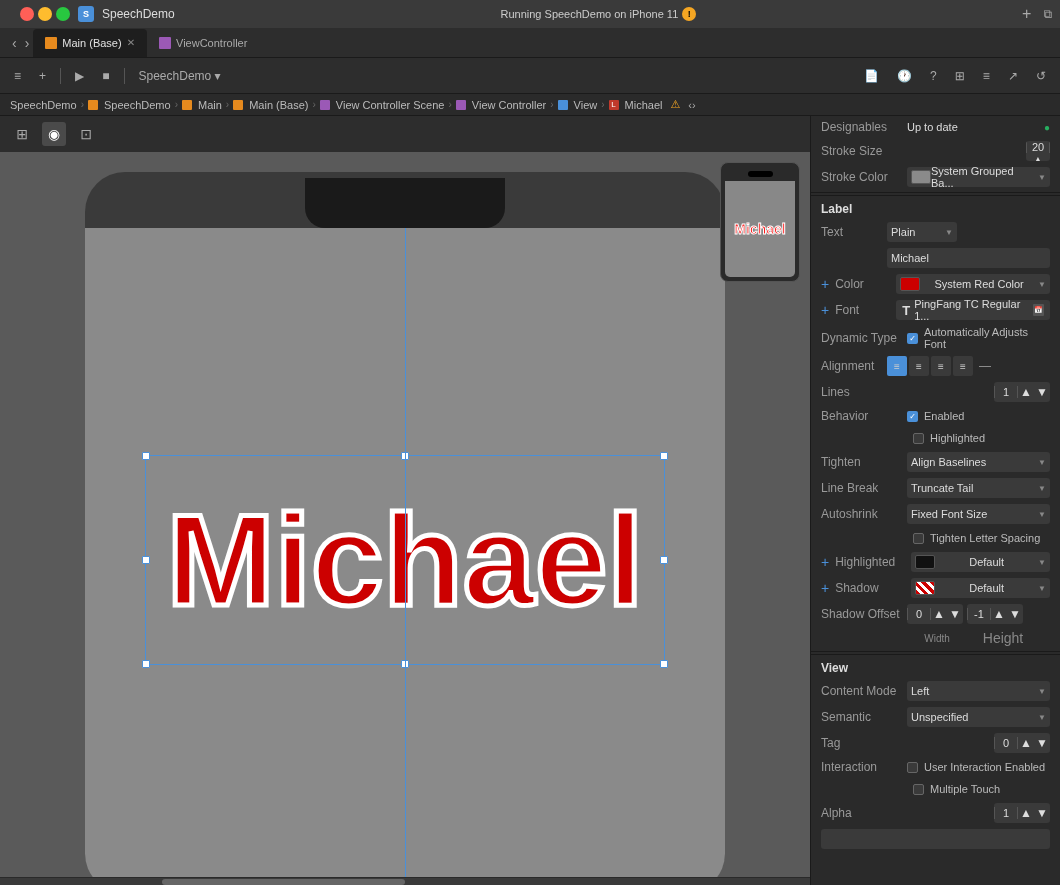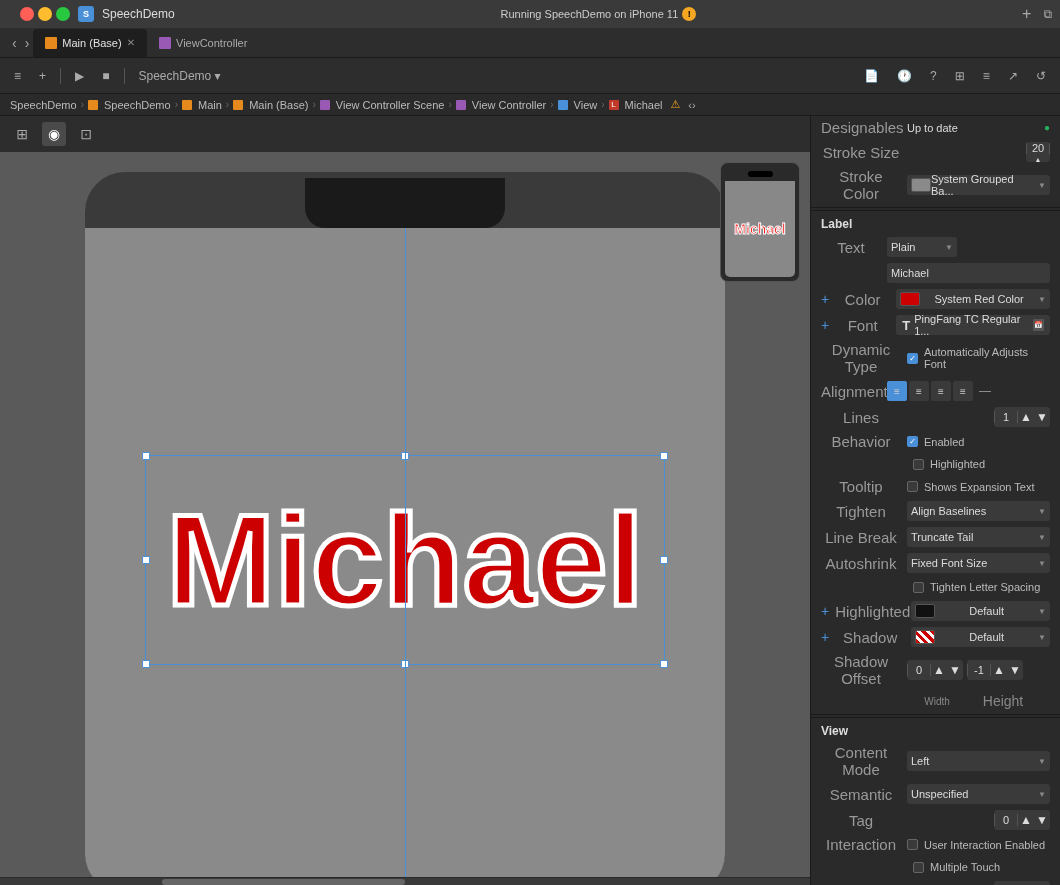--- a/index.html
+++ b/index.html
@@ -275,23 +275,23 @@
     }
 
     .inspector-row {
       display: flex;
       align-items: center;
       padding: 3px 10px;
       min-height: 22px;
       gap: 6px;
     }
     .inspector-label {
-      font-size: 15px;
+      font-size: 12px;
       color: #999;
-      text-align: center;
+      text-align: left;
       flex-shrink: 0;
     }
     .inspector-value {
       flex: 1;
       font-size: 11px;
       color: #ddd;
     }
     .inspector-select {
       flex: 1;
       background: #3a3a3a;
@@ -680,25 +680,20 @@
       <span class="inspector-label" style="width:80px;">Behavior</span>
       <div class="checkbox">✓</div>
       <span class="cb-label">Enabled</span>
     </div>
     <div class="inspector-row">
       <span style="width:86px; flex-shrink:0;"></span>
       <div class="checkbox-empty"></div>
       <span class="cb-label">Highlighted</span>
     </div>
 
-    <div class="inspector-row">
-      <span class="inspector-label" style="width:80px;">Tooltip</span>
-      <div class="checkbox-empty"></div>
-      <span class="cb-label">Shows Expansion Text</span>
-    </div>
 
     <div class="inspector-row">
       <span class="inspector-label" style="width:80px;">Tighten</span>
       <div class="inspector-select">
         <span>Align Baselines</span>
         <span class="inspector-select-arrow">▼</span>
       </div>
     </div>
 
     <div class="inspector-row">

